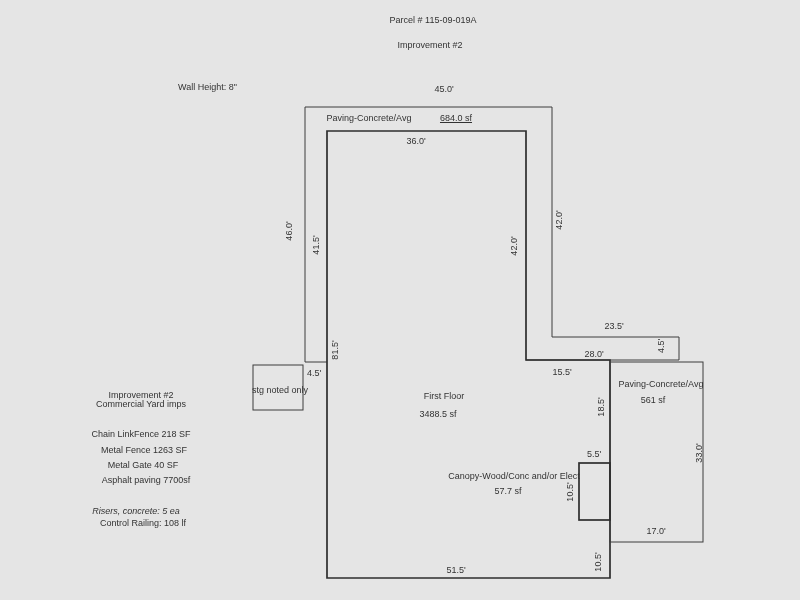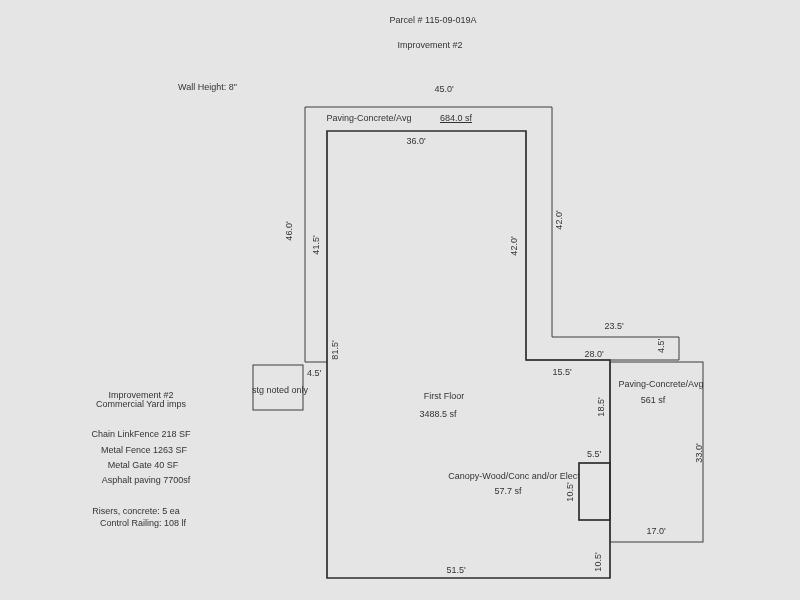--- a/index.html
+++ b/index.html
@@ -71,15 +71,15 @@
 
   <div class="lbl" style="left:280px;top:390px;">stg noted only</div>
 
   <div class="lbl" style="left:141px;top:395px;">Improvement #2</div>
   <div class="lbl" style="left:141px;top:404px;">Commercial Yard imps</div>
   <div class="lbl" style="left:141px;top:434px;">Chain LinkFence 218 SF</div>
   <div class="lbl" style="left:144px;top:450px;">Metal Fence 1263 SF</div>
   <div class="lbl" style="left:143px;top:465px;">Metal Gate 40 SF</div>
   <div class="lbl" style="left:146px;top:480px;">Asphalt paving 7700sf</div>
   <div class="lbl" style="left:143px;top:523px;">Control Railing: 108 lf</div>
-  <div class="lbl" style="left:136px;top:511px;">Risers, concrete: 5 ea</div>
+  <div class="lbl" style="left:136px;top:511px;font-style:italic;">Risers, concrete: 5 ea</div>
 
 </div>
 
 </body></html>

